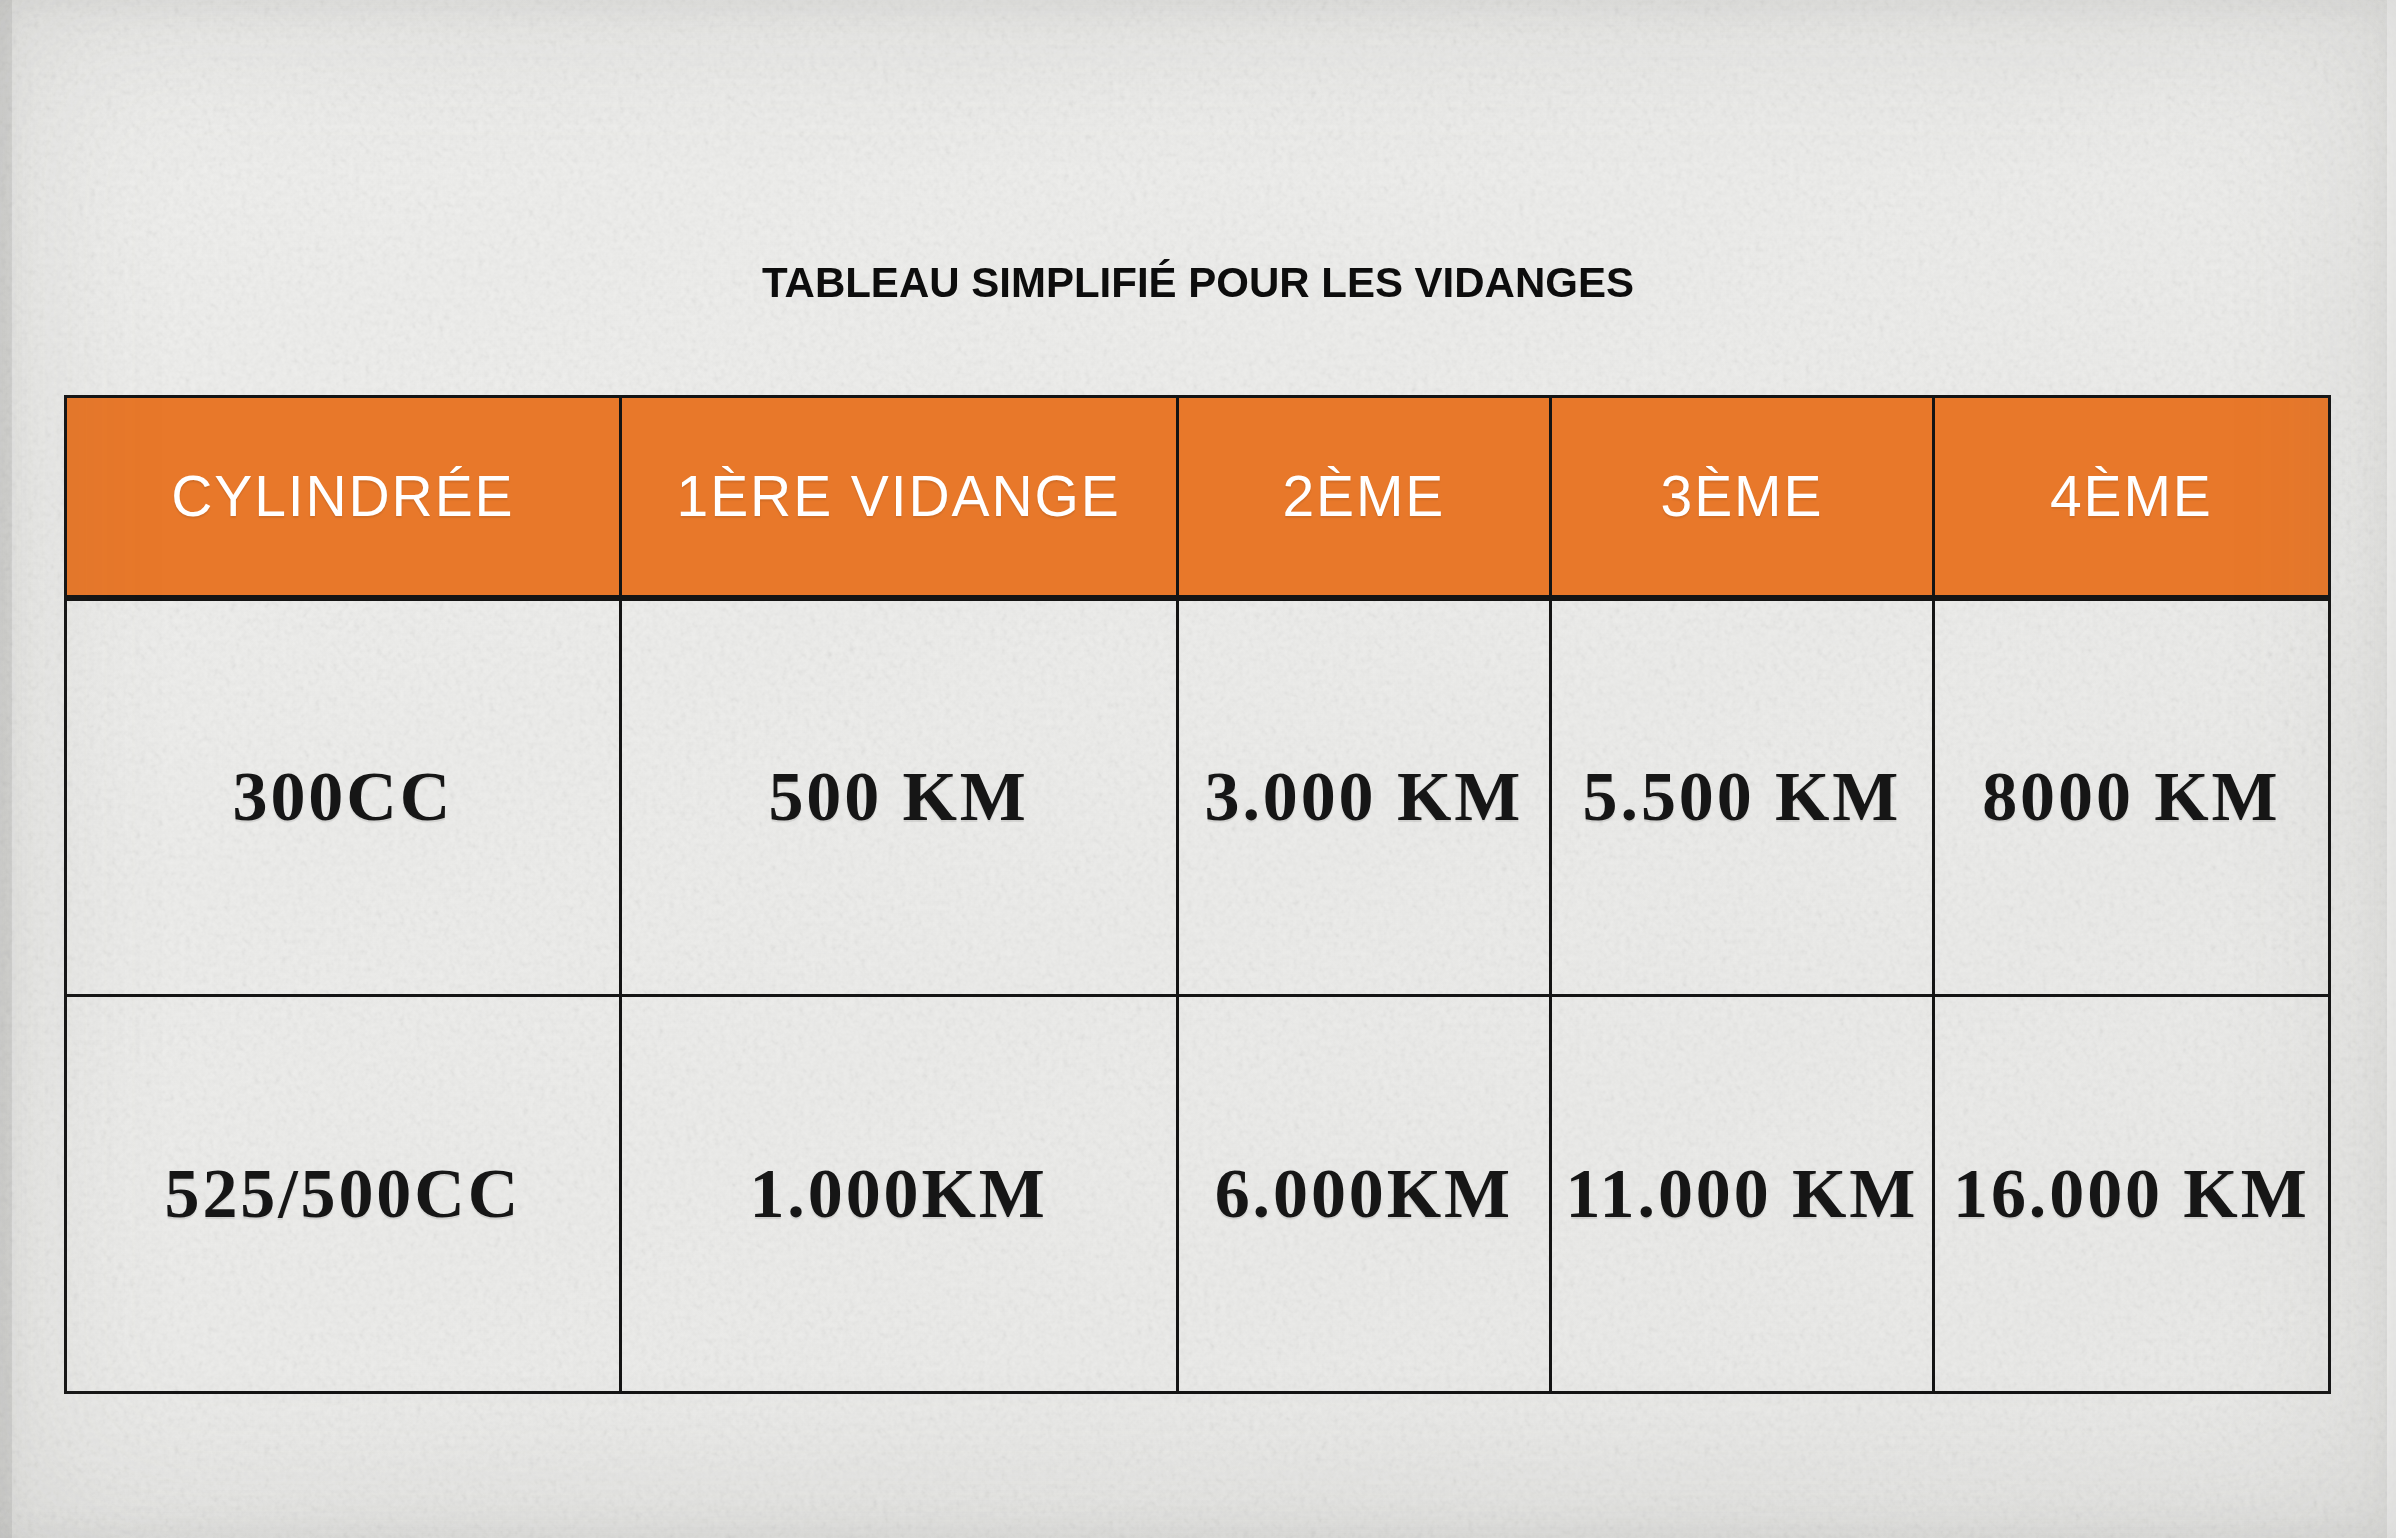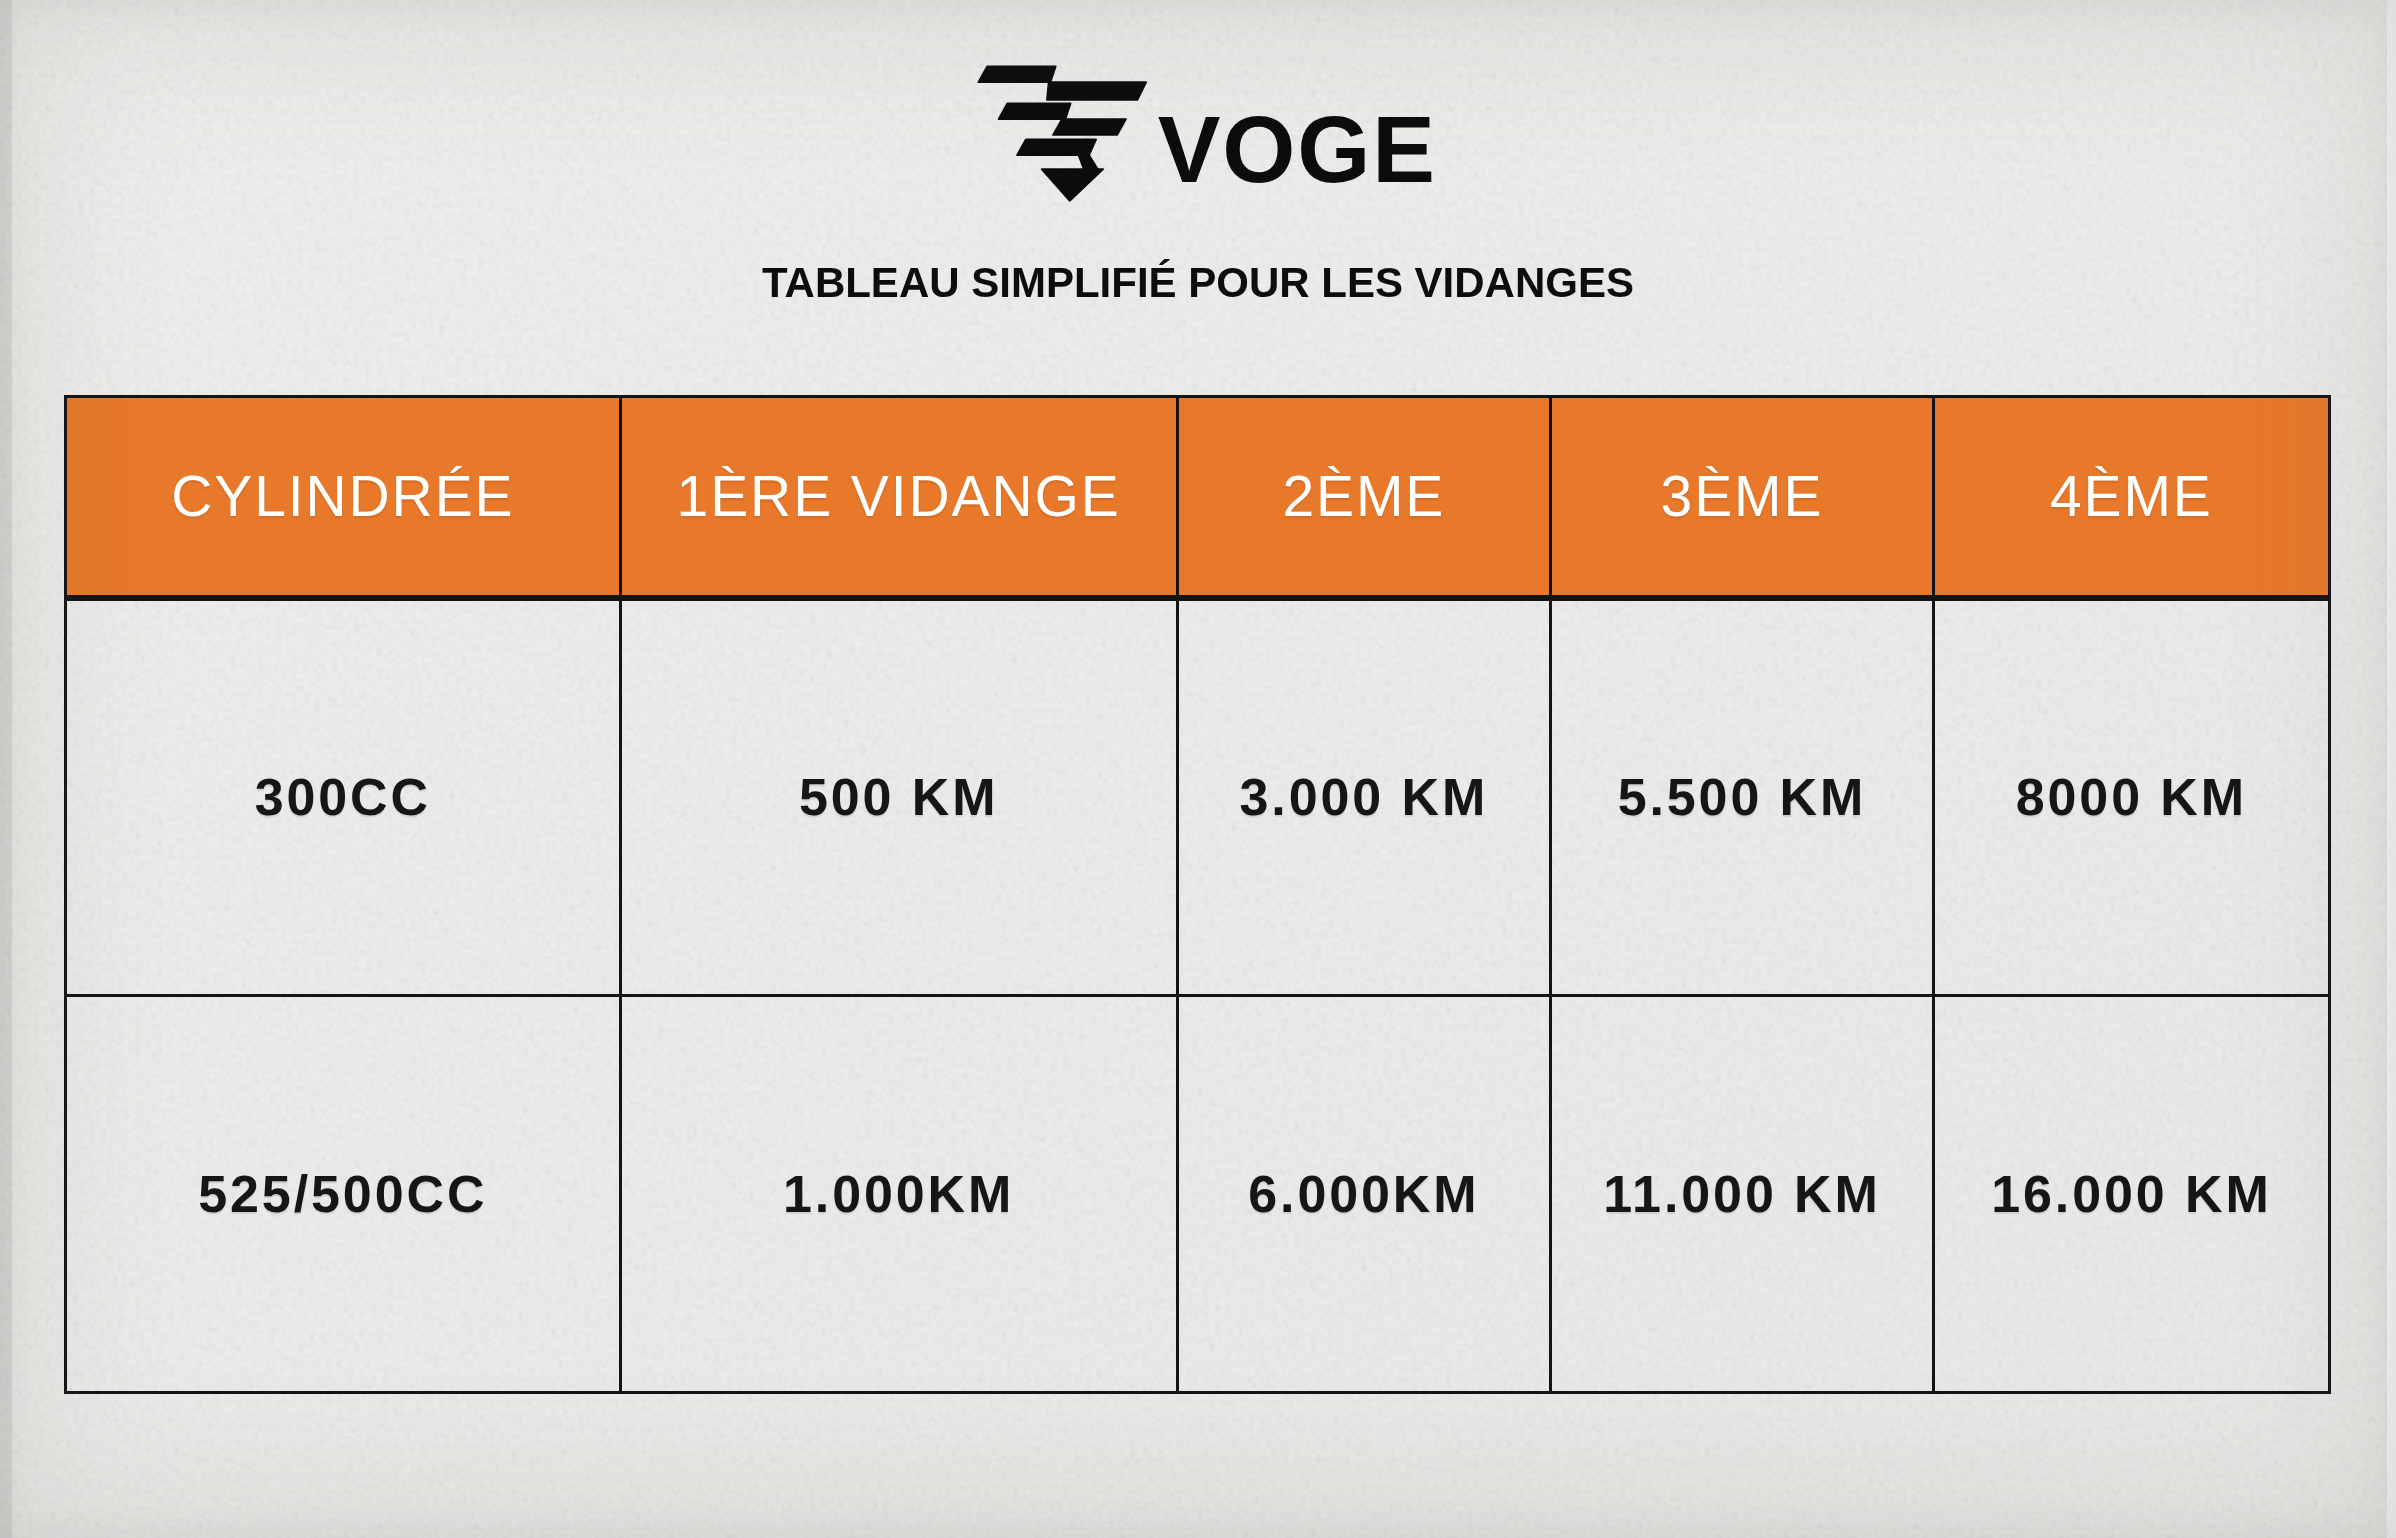--- a/index.html
+++ b/index.html
@@ -77,54 +77,41 @@
   table.vidanges th {
     background: var(--accent-orange, #E8782A);
     color: var(--header-text, #FFFFFF);
     font-size: 57px;
     font-weight: 400;
     letter-spacing: 1.9px;
     border-bottom-width: 6.7px;
     text-shadow: 0 1.9px 1.9px rgba(0,0,0,0.10);
   }
   table.vidanges td {
-    font-size: 52px;
+    font-size: 70px;
     font-weight: 700;
     letter-spacing: 2.9px;
     color: var(--body-text, #161616);
     text-shadow: 0 1.9px 1px rgba(0,0,0,0.10);
+    font-family: Liberation Serif, serif;
   }
 </style>
 </head>
 <body>
 
 <div class="page">
 
   <svg class="grain" xmlns="http://www.w3.org/2000/svg" viewBox="0 0 2507 1609" width="2396" height="1538">
     <filter id="paperNoise">
       <feTurbulence type="fractalNoise" baseFrequency="0.17" numOctaves="2" seed="8" stitchTiles="stitch"></feTurbulence>
       <feColorMatrix type="saturate" values="0"></feColorMatrix>
     </filter>
     <rect width="100%" height="100%" filter="url(#paperNoise)"></rect>
   </svg>
 
-  <header class="brand">
-    <svg class="brand-mark" viewBox="0 0 215 180" xmlns="http://www.w3.org/2000/svg">
-      <g fill="#0C0C0C" stroke="#0C0C0C" stroke-width="2" stroke-linejoin="round">
-        <polygon points="32,25 110,25 104,43 22,43"></polygon>
-        <polygon points="102,43 213,43 203,63 100,63"></polygon>
-        <polygon points="55,67 127,67 121,85 45,85"></polygon>
-        <polygon points="117,85 190,85 180,103 107,103"></polygon>
-        <polygon points="76,108 156,108 148,126 66,126"></polygon>
-        <polygon points="136,126 148,126 158,142 142,142"></polygon>
-        <polygon points="94,142 164,142 126,178"></polygon>
-      </g>
-    </svg>
-    <div class="brand-name">VOGE</div>
-  </header>
 
   <h1 class="title">TABLEAU SIMPLIFIÉ POUR LES VIDANGES</h1>
 
   <table class="vidanges">
     <colgroup>
       <col style="width:24.5%">
       <col style="width:24.6%">
       <col style="width:16.5%">
       <col style="width:16.9%">
       <col style="width:17.5%">

